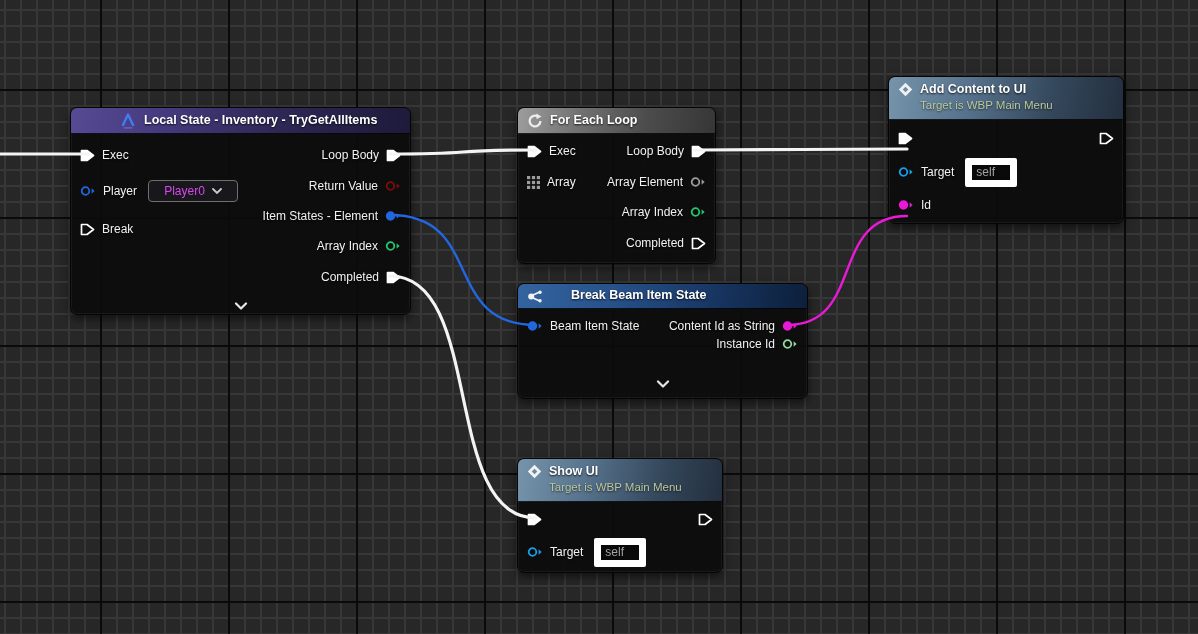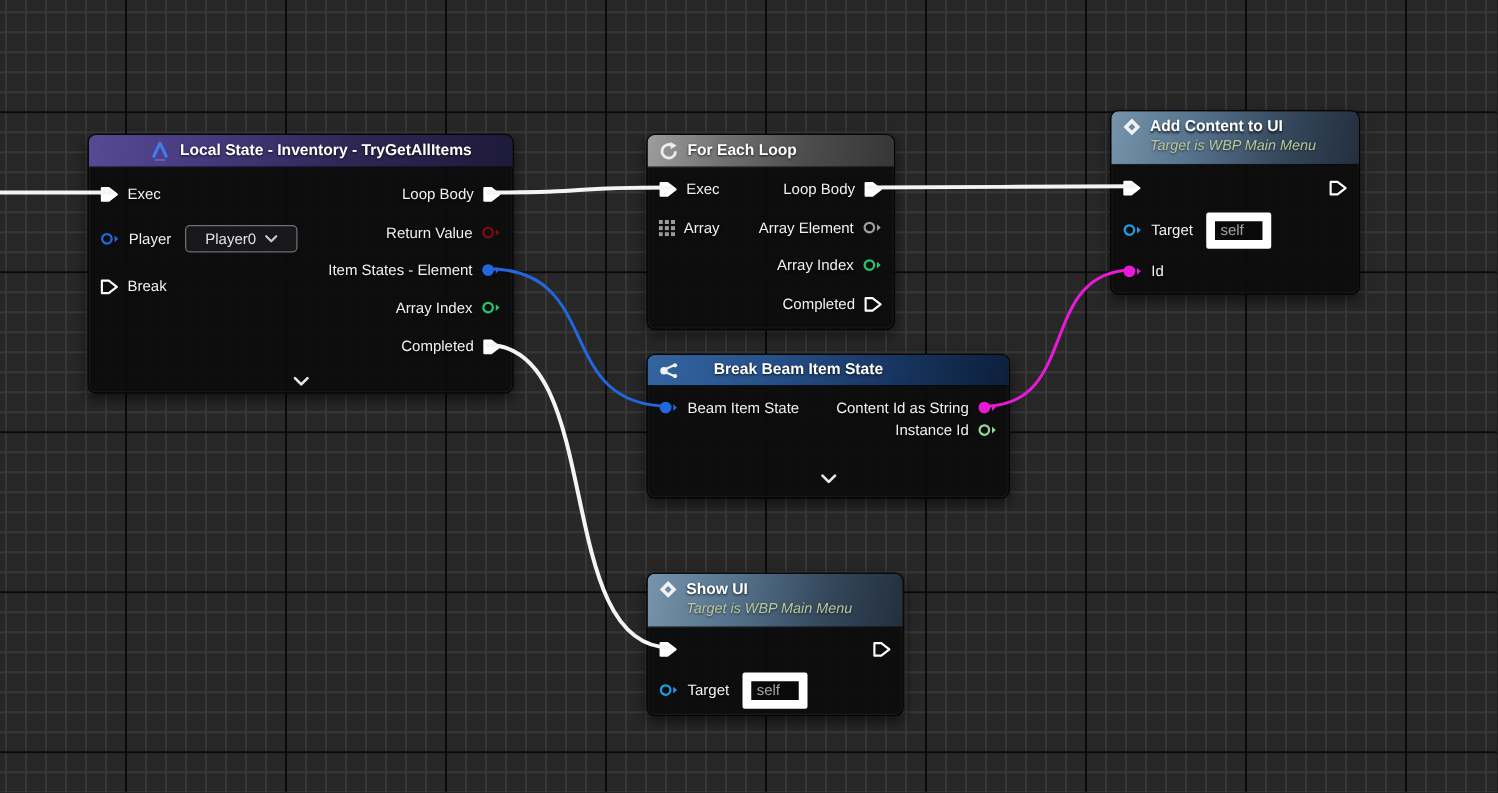--- a/index.html
+++ b/index.html
@@ -27,31 +27,31 @@
     box-sizing:border-box;
   }
   .hdr.two{align-items:flex-start;padding-top:5px;}
   .hdr.purple{background:linear-gradient(100deg,#564b94 0%,#453a7d 28%,#2d2754 62%,#1e1a3a 100%);padding-left:48px;}
   .hdr.grey  {background:linear-gradient(100deg,#9d9d9d 0%,#737373 30%,#4c4c4c 65%,#363636 100%);}
   .hdr.steel {background:linear-gradient(100deg,#7694ac 0%,#55718b 35%,#34475b 70%,#232f3e 100%);}
   .hdr.blue  {background:linear-gradient(100deg,#34649f 0%,#27528b 32%,#173561 68%,#0d1f3a 100%);gap:28px;}
   .hdr-icon{display:inline-flex;align-items:center;justify-content:center;flex:none;}
   .hdr-text{display:flex;flex-direction:column;line-height:1.25;min-width:0;}
   .hdr-title{font-size:12.5px;font-weight:bold;color:#fff;text-shadow:0 1px 2px rgba(0,0,0,.8);white-space:nowrap;}
-  .hdr-sub{font-size:11.5px;font-style:italic;color:#bac79b;text-shadow:0 1px 2px rgba(0,0,0,.6);white-space:nowrap;}
+  .hdr-sub{font-size:11.5px;color:#bac79b;text-shadow:0 1px 2px rgba(0,0,0,.6);white-space:nowrap;}
   .pin-row{position:absolute;height:22px;display:flex;align-items:center;gap:7px;white-space:nowrap;}
   .pin-row.in{left:9px;}
   .pin-row.out{right:9px;flex-direction:row-reverse;}
   .pin-glyph{display:inline-flex;align-items:center;flex:none;}
   .pin-label{font-size:12px;color:#f1f1f1;text-shadow:0 1px 2px rgba(0,0,0,.8);}
   .ue-dropdown{
     display:inline-flex;align-items:center;justify-content:center;gap:7px;
     min-width:70px;height:20px;padding:0 9px;margin-left:4px;
     background:#17171c;border:1px solid #6f6f6f;border-radius:4px;
-    color:#e5e5e5;font-size:12px;
+    color:#d946ef;font-size:12px;
   }
   .ue-textbox{
     width:30px;height:15px;margin-left:4px;padding:0 4px;
     background:rgba(5,5,5,.4);border:7px solid #ffffff;border-radius:2px;
     color:#a3a3a3;font-size:12px;font-family:"Liberation Sans",sans-serif;
   }
   .expander{position:absolute;left:0;right:0;text-align:center;height:14px;cursor:pointer;}
   #wire-layer{position:absolute;inset:0;z-index:50;pointer-events:none;}
 </style>
 </head>
@@ -220,21 +220,21 @@
       </div>
       <div class="pin-row out" style="top:124px">
         <span class="pin-glyph">
           <svg width="15" height="13" viewBox="0 0 15 13">
             <path d="M1.5 1.5 H7 L13.5 6.5 L7 11.5 H1.5 Z" fill="none" stroke="#ffffff" stroke-width="1.7" stroke-linejoin="round"></path>
           </svg>
         </span>
         <span class="pin-label">Completed</span>
       </div>
     </div>
-    <div class="node" style="left: 888px; top: 88px; width: 198px; height: 146px;">
+    <div class="node" style="left: 888px; top: 76px; width: 198px; height: 146px; padding-left: 36px;">
       <div class="hdr steel two" style="height:43px">
         <span class="hdr-icon">
           <svg width="15" height="15" viewBox="0 0 15 15">
             <path d="M7.5 0.8 L14.2 7.5 L7.5 14.2 L0.8 7.5 Z M7.5 4.7 L10.3 7.5 L7.5 10.3 L4.7 7.5 Z" fill="#f2f2f2" fill-rule="evenodd"></path>
           </svg>
         </span>
         <span class="hdr-text">
           <span class="hdr-title">Add Content to UI</span>
           <span class="hdr-sub">Target is WBP Main Menu</span>
         </span>

